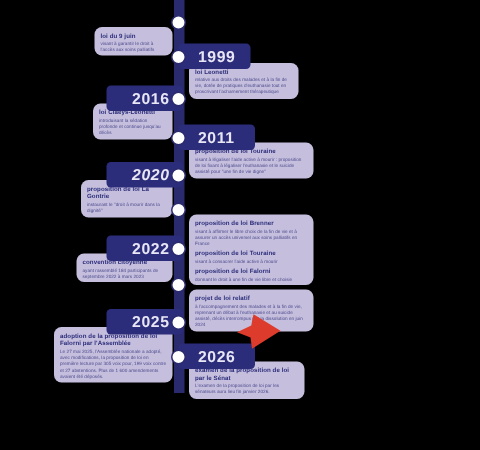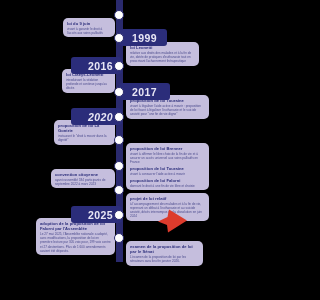--- a/index.html
+++ b/index.html
@@ -129,21 +129,21 @@
   </div>
   <div class="node-dot" style="left:114px; top:61px;"></div>
   <div class="card" style="left:62px; top:69px; width:53px;">
     <div class="entry">
       <p class="card-title">loi Claeys-Leonetti</p>
       <p class="card-body">introduisant la sédation profonde et continue jusqu'au décès</p>
     </div>
   </div>
 
   <div class="year-tab right" style="left:119px; top:83px; width:51px;">
-    <span>2017</span>
+    <span>2011</span>
   </div>
   <div class="node-dot" style="left:114px; top:87px;"></div>
   <div class="card" style="left:126px; top:95px; width:83px;">
     <div class="entry">
       <p class="card-title">proposition de loi Touraine</p>
       <p class="card-body">visant à légaliser l'aide active à mourir : proposition de loi fixant à légaliser l'euthanasie et le suicide assisté pour "une fin de vie digne"</p>
     </div>
   </div>
 
   <div class="year-tab left" style="left:71px; top:108px; width:51px;font-style:italic;">
@@ -166,20 +166,23 @@
     <div class="entry">
       <p class="card-title">proposition de loi Touraine</p>
       <p class="card-body">visant à consacrer l'aide active à mourir</p>
     </div>
     <div class="entry">
       <p class="card-title">proposition de loi Falorni</p>
       <p class="card-body">donnant le droit à une fin de vie libre et choisie</p>
     </div>
   </div>
 
+  <div class="year-tab left" style="left:71px; top:157px; width:51px;">
+    <span>2022</span>
+  </div>
   <div class="node-dot" style="left:114px; top:161px;"></div>
   <div class="card" style="left:51px; top:169px; width:64px;">
     <div class="entry">
       <p class="card-title">convention citoyenne</p>
       <p class="card-body">ayant rassemblé 184 participants de septembre 2022 à mars 2023</p>
     </div>
   </div>
 
   <div class="node-dot" style="left:114px; top:185px;"></div>
   <div class="card" style="left:126px; top:193px; width:83px;">
@@ -193,20 +196,23 @@
     <span>2025</span>
   </div>
   <div class="node-dot" style="left:114px; top:210px;"></div>
   <div class="card" style="left:36px; top:218px; width:79px;">
     <div class="entry">
       <p class="card-title">adoption de la proposition de loi Falorni par l'Assemblée</p>
       <p class="card-body">Le 27 mai 2025, l'Assemblée nationale a adopté, avec modifications, la proposition de loi en première lecture par 305 voix pour, 199 voix contre et 27 abstentions. Plus de 1 600 amendements avaient été déposés.</p>
     </div>
   </div>
 
+  <div class="year-tab right" style="left:119px; top:229px; width:51px;">
+    <span>2026</span>
+  </div>
   <div class="node-dot" style="left:114px; top:233px;"></div>
   <div class="card" style="left:126px; top:241px; width:77px;">
     <div class="entry">
       <p class="card-title">examen de la proposition de loi par le Sénat</p>
       <p class="card-body">L'examen de la proposition de loi par les sénateurs aura lieu fin janvier 2026.</p>
     </div>
   </div>
 
   <svg class="red-arrow" viewBox="0 0 32 24">
     <path d="M31 11.5 L13 0.5 L11.5 8 L2 12.5 L11 16 L12 23.5 Z" fill="#dd3b2c"></path>

